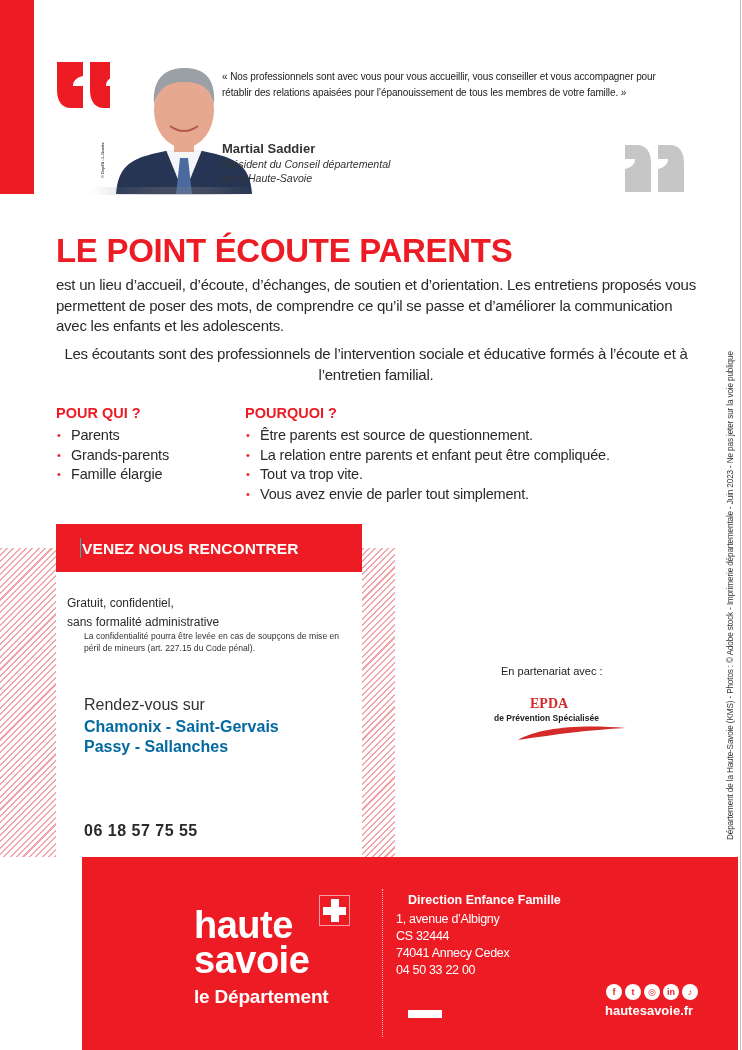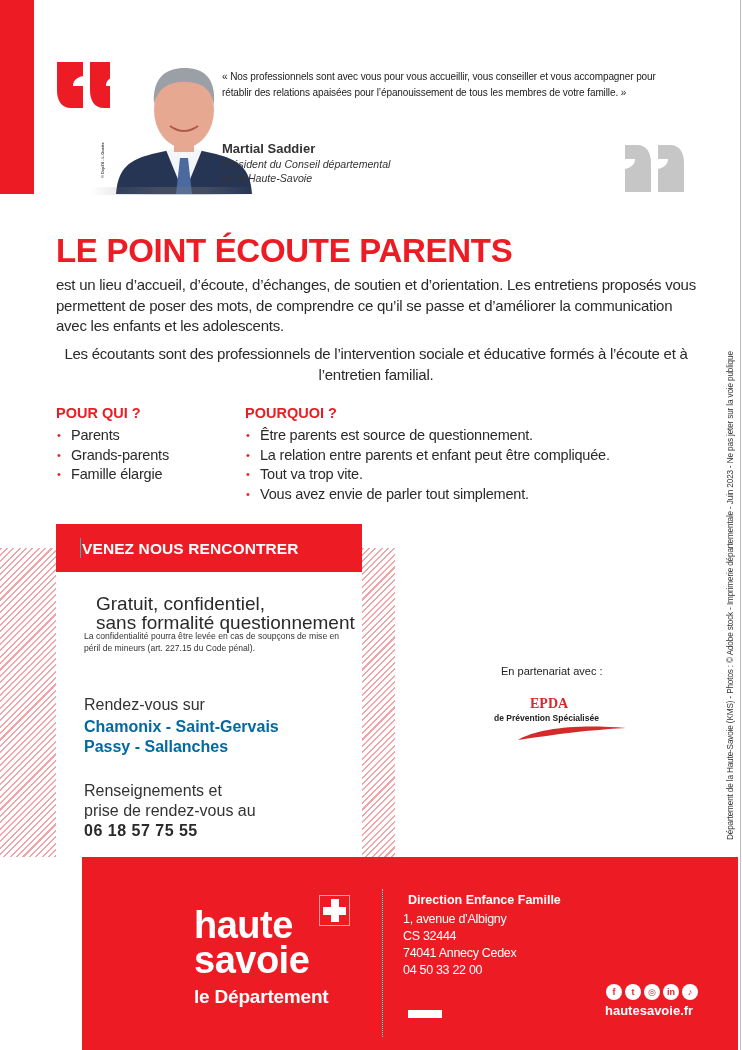--- a/index.html
+++ b/index.html
@@ -39,21 +39,21 @@
   
   .stripes { position: absolute; background: repeating-linear-gradient(135deg, #f2a5a8 0 1.5px, #ffffff 1.5px 4.5px); }
   #stripes-left { left: 0; top: 548px; width: 56px; height: 309px; }
   #stripes-right { left: 362px; top: 548px; width: 33px; height: 309px; }
 
   #card { position: absolute; left: 56px; top: 524px; width: 306px; height: 333px; background: #ffffff; }
   #card-header { position: absolute; left: 0; top: 0; width: 306px; height: 48px; background: #ed1c24; padding-left: 8px; }
   #card-header-text { position: absolute; left: 26px; top: 16px; font-size: 15.5px; font-weight: bold; color: #fff; letter-spacing: 0.1px; white-space: nowrap; }
   #cursor { position: absolute; left: 24px; top: 14px; width: 1px; height: 20px; background: #2bb3b3; }
 
-  #free-text { position: absolute; left: 40px; top: 70px; font-size: 19px; line-height: 19px; color: #2a2a2a; }
+  #free-text { position: absolute; left: 11px; top: 70px; font-size: 12px; line-height: 19px; color: #2a2a2a; }
   #confid-text { position: absolute; left: 28px; top: 107px; width: 270px; font-size: 8.6px; line-height: 11.8px; color: #333; }
   #rdv-label { position: absolute; left: 28px; top: 172px; font-size: 16px; color: #333; }
   #rdv-places { position: absolute; left: 28px; top: 193px; font-size: 16px; line-height: 20px; font-weight: bold; color: #0369a1; }
   #info-label { position: absolute; left: 28px; top: 257px; font-size: 16px; line-height: 20px; color: #333; }
   #phone { position: absolute; left: 28px; top: 298px; font-size: 16px; font-weight: bold; color: #2a2a2a; letter-spacing: 0.5px; }
 
   #partner-label { position: absolute; left: 501px; top: 665px; font-size: 11px; color: #222; }
   #partner-logo { position: absolute; left: 488px; top: 692px; width: 140px; height: 50px; }
 
   #side-text { position: absolute; left: 726px; top: 840px; transform: rotate(-90deg); transform-origin: left top;
@@ -63,21 +63,21 @@
   #footer { position: absolute; left: 35px; top: 857px; width: 656px; height: 193px; background: #ed1c24; margin-left: 47px; }
   #logo { position: absolute; left: 112px; top: 38px; width: 200px; height: 120px; color: #fff; }
   #logo-haute { position: absolute; left: 0; top: 11px; font-size: 38px; font-weight: bold; line-height: 38px; letter-spacing: -0.5px; }
   #logo-savoie { position: absolute; left: 0; top: 46px; font-size: 38px; font-weight: bold; line-height: 38px; letter-spacing: -0.5px; }
   #logo-dept { position: absolute; left: 0; top: 91px; font-size: 19px; font-weight: bold; letter-spacing: -0.2px; white-space: nowrap; }
   #logo-flag { position: absolute; left: 125px; top: 0; width: 31px; height: 31px; border: 1px solid #f7a0a3; background: #ed1c24; }
   #logo-flag::before { content: ""; position: absolute; left: 11px; top: 3px; width: 8px; height: 23px; background: #fff; }
   #logo-flag::after { content: ""; position: absolute; left: 3px; top: 11px; width: 23px; height: 8px; background: #fff; }
   #divider { position: absolute; left: 300px; top: 32px; width: 0; height: 148px; border-left: 1px dotted rgba(255,255,255,0.7); }
   #dir-title { position: absolute; left: 326px; top: 36px; font-size: 12.5px; font-weight: bold; color: #fff; }
-  #dir-lines { position: absolute; left: 321px; top: 54px; font-size: 12.5px; line-height: 17px; color: #fff; letter-spacing: -0.3px; }
+  #dir-lines { position: absolute; left: 314px; top: 54px; font-size: 12.5px; line-height: 17px; color: #fff; letter-spacing: -0.3px; }
   #white-bar { position: absolute; left: 326px; top: 153px; width: 34px; height: 8px; background: #fff; }
   #socials { position: absolute; left: 524px; top: 127px; display: flex; gap: 3px; }
   .social { width: 16px; height: 16px; border-radius: 50%; background: #fff; color: #ed1c24; font-size: 9px; font-weight: bold; display: flex; align-items: center; justify-content: center; line-height: 1; }
   #website { position: absolute; left: 523px; top: 146px; font-size: 13px; font-weight: bold; color: #fff; }
 </style>
 </head>
 <body>
 
 <div id="left-bar"></div>
 <div id="page-border"></div>
@@ -134,31 +134,27 @@
 <div id="stripes-left" class="stripes"></div>
 <div id="stripes-right" class="stripes"></div>
 
 <div id="card">
   <div id="card-header">
     <div id="cursor"></div>
     <div id="card-header-text">VENEZ NOUS RENCONTRER</div>
   </div>
   <div id="free-text">
     <div>Gratuit, confidentiel,</div>
-    <div>sans formalité questionnement</div>
+    <div>sans formalité administrative</div>
   </div>
   <div id="confid-text">La confidentialité pourra être levée en cas de soupçons de mise en péril de mineurs (art. 227.15 du Code pénal).</div>
   <div id="rdv-label">Rendez-vous sur</div>
   <div id="rdv-places">
     <div>Chamonix - Saint-Gervais</div>
     <div>Passy - Sallanches</div>
-  </div>
-  <div id="info-label">
-    <div>Renseignements et</div>
-    <div>prise de rendez-vous au</div>
   </div>
   <div id="phone">06 18 57 75 55</div>
 </div>
 
 <div id="partner-label">En partenariat avec :</div>
 <svg id="partner-logo" viewBox="0 0 140 50">
   <text x="42" y="16" font-family="Liberation Serif, serif" font-size="14" fill="#d42a2a" font-weight="bold">EPDA</text>
   <text x="6" y="29" font-family="Liberation Sans, sans-serif" font-size="8.5" fill="#222" font-weight="bold">de Prévention Spécialisée</text>
   <path d="M30 48 C50 36 90 32 138 36 C100 38 70 42 30 48 Z" fill="#d42a2a"></path>
 </svg>

